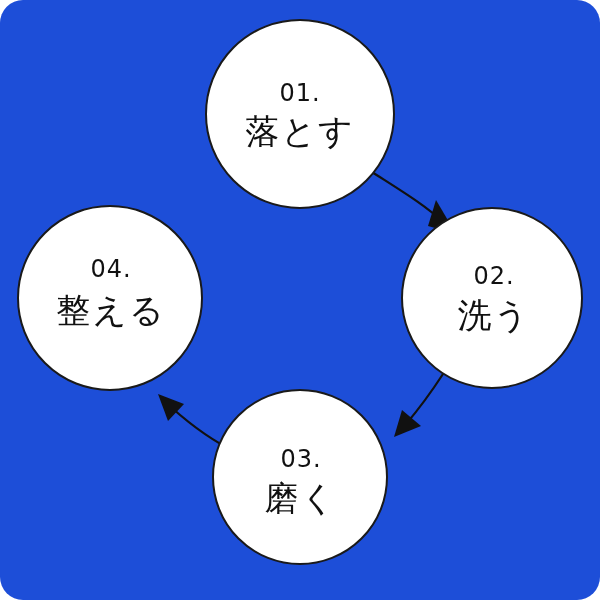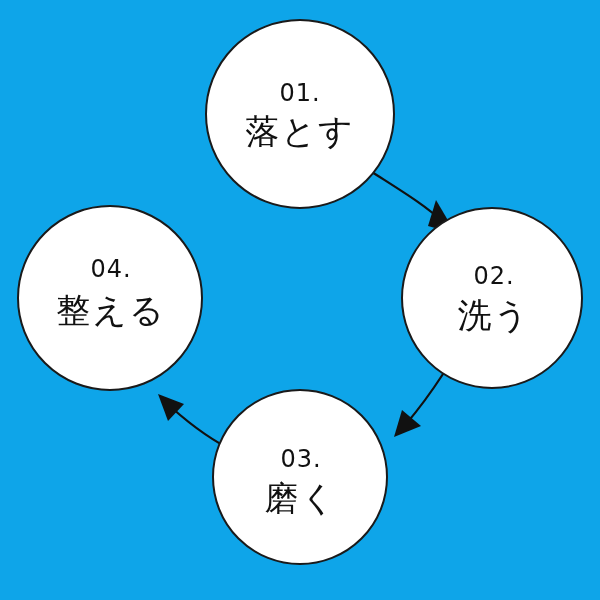--- a/index.html
+++ b/index.html
@@ -54,21 +54,21 @@
     font-size: 34px;
     fill: #111111;
     letter-spacing: 2px;
     text-anchor: middle;
     dominant-baseline: middle;
   }
 </style>
 </head>
 <body>
 
-<div id="diagram-root" style="background: #0ea5e9;">
+<div id="diagram-root" style="background: #1d4ed8; border-radius: 23px;">
 
   <svg id="diagram-svg" viewBox="0 0 600 600" xmlns="http://www.w3.org/2000/svg">
 
     <g>
       <path class="flow-arrow-path" d="M 372,172 C 400,190 425,205 443,222"></path>
       <polygon class="flow-arrow-head" points="456,234 428,226 436,200"></polygon>
     </g>
 
     <g>
       <path class="flow-arrow-path" d="M 443,374 C 430,394 418,410 406,424"></path>

